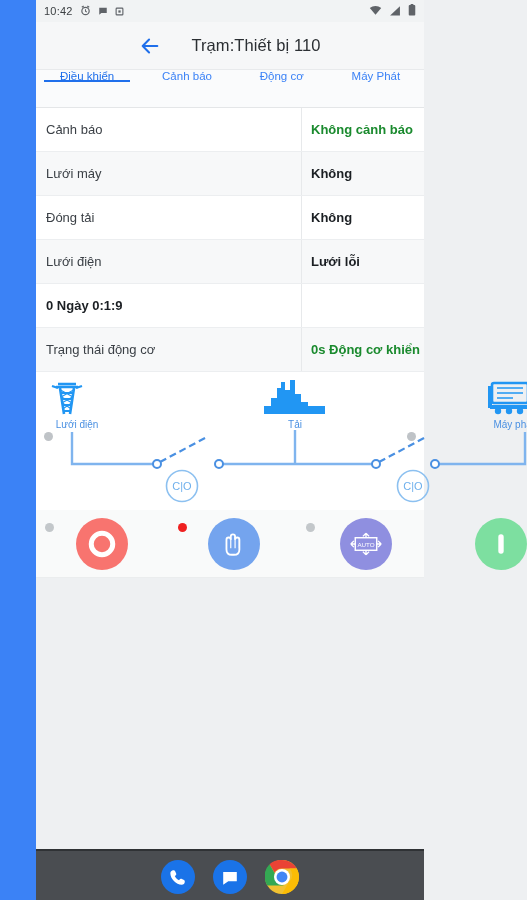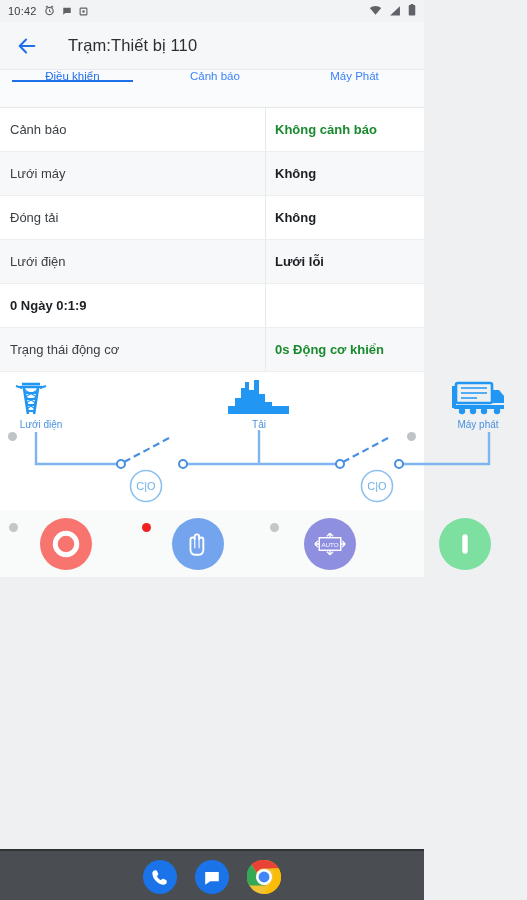--- a/index.html
+++ b/index.html
@@ -2,39 +2,40 @@
 <html><head>
 <meta charset="utf-8">
 <style>
   * { box-sizing: border-box; margin: 0; padding: 0; }
   html, body {
     width: 527px; height: 900px;
     font-family: "Liberation Sans", sans-serif;
     background: #eef0f2;
     overflow: hidden;
   }
-  .phone { position: relative; width: 424px; height: 900px; background: #3b82f6; }
+  .phone { position: relative; width: 424px; height: 900px; background: #3b82f6; padding-left: 36px; }
 
   
   .statusbar {
     height: 22px; background: #f1f3f4;
     display: flex; align-items: center; justify-content: space-between;
     padding: 0 8px;
   }
   .sb-left { display: flex; align-items: center; gap: 7px; }
   .sb-clock { font-size: 11px; color: #3c4043; letter-spacing: .2px; }
   .sb-ic { display: inline-block; }
   .sb-right { display: flex; align-items: center; gap: 7px; }
 
   
   .appbar {
     height: 48px; background: #f6f7f8;
     display: flex; align-items: center; gap: 30px;
     padding: 0 16px;
     border-bottom: 1px solid #e8eaec;
+    justify-content: center;
   }
   .back-arrow { width: 22px; height: 22px; flex: 0 0 auto; cursor: pointer; }
   .appbar-title { font-size: 16.5px; color: #2b2f33; letter-spacing: .1px; }
 
   
   .tabs {
     height: 38px; background: #fafbfc;
     display: flex; align-items: flex-start;
     border-bottom: 1px solid #e4e6e8;
     position: relative;
@@ -172,20 +173,21 @@
       <svg width="22" height="22" viewBox="0 0 24 24">
           <path d="M20 12H4M11 5l-7 7 7 7" fill="none" stroke="#1f6feb" stroke-width="2.2" stroke-linecap="round" stroke-linejoin="round"></path>
         </svg>
     </span>
     <span class="appbar-title">Trạm:Thiết bị 110</span>
   </div>
 
   <div class="tabs">
     <div class="tab active">Điều khiển</div>
     <div class="tab">Cảnh báo</div>
+    <div class="tab">Động cơ</div>
     <div class="tab">Máy Phát</div>
   </div>
 
   <div class="table">
 
     <div class="trow">
       <span class="tlabel">Cảnh báo</span>
       <span class="tdivider"></span>
       <span class="tvalue green">Không cảnh báo</span>
     </div>

